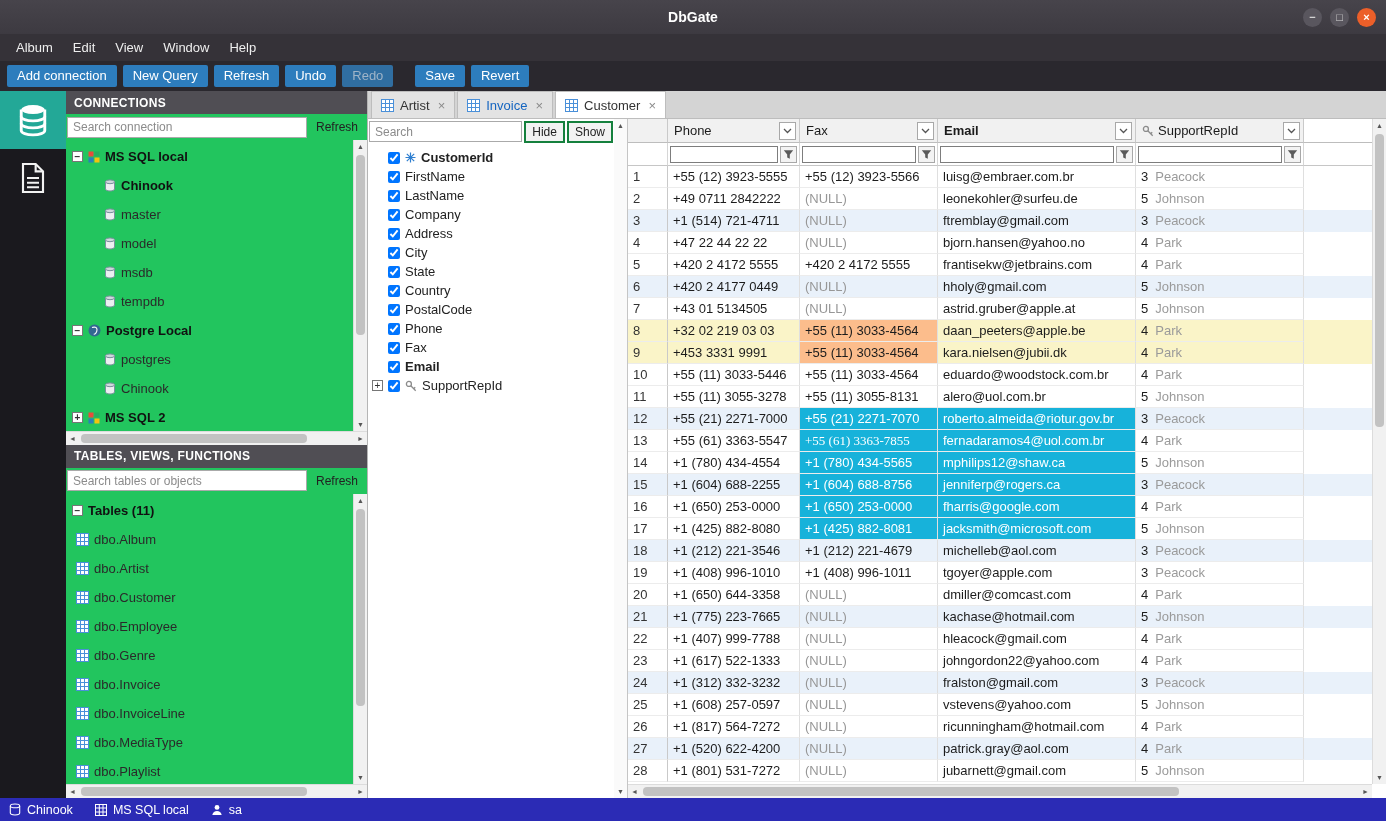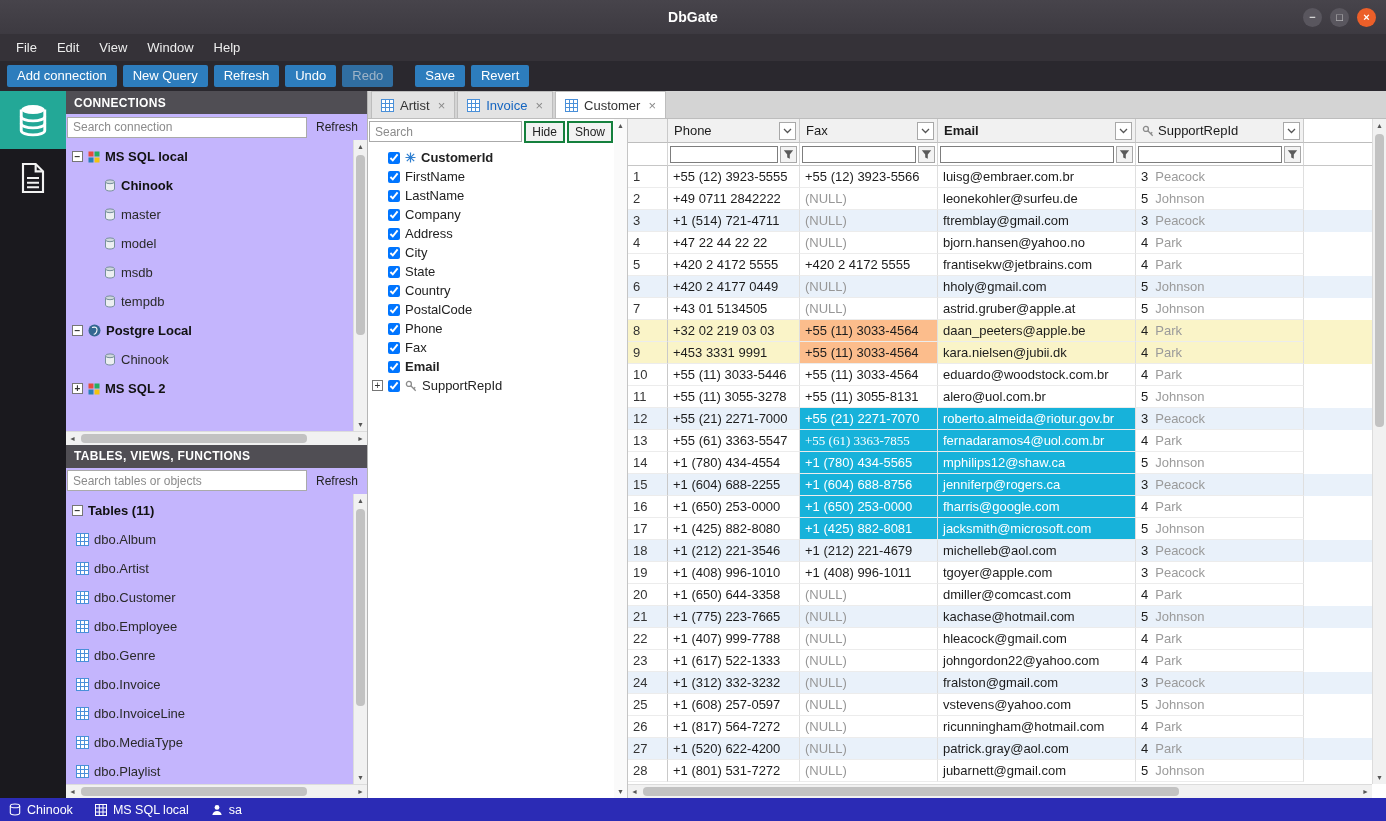--- a/index.html
+++ b/index.html
@@ -19,21 +19,21 @@
   .tb-btn.disabled{background:#306ea1;color:#9fb4c8;}
   .tb-btn.gap{margin-left:16px;}
 
   
   .main{flex:1;display:flex;min-height:0;}
   .rail{width:66px;background:#1a191e;flex:none;display:flex;flex-direction:column;}
   .rail-item{width:66px;height:58px;display:flex;align-items:center;justify-content:center;cursor:pointer;}
   .rail-item.active{background:#23a897;}
 
   
-  .left-panel{width:302px;flex:none;background:#c4b5fd;border-right:1px solid #b5b5b5;display:flex;flex-direction:column;min-height:0;}
+  .left-panel{width:302px;flex:none;background:#22c55e;border-right:1px solid #b5b5b5;display:flex;flex-direction:column;min-height:0;}
   .panel-header{height:23px;flex:none;background:#504e54;color:#fff;font-size:12px;font-weight:bold;display:flex;align-items:center;padding:0 8px;letter-spacing:.3px;}
   .search-row{height:26px;flex:none;display:flex;align-items:center;padding:2px 2px 2px 1px;gap:2px;}
   .search-input{flex:1;min-width:0;height:21px;border:1px solid #aaa;font-size:12px;padding:0 5px;font-family:"Liberation Sans",sans-serif;color:#222;}
   .search-input::placeholder{color:#8b8b8b;}
   .refresh-btn{font-size:12px;color:#222;padding:3px 7px;cursor:pointer;flex:none;}
   .tree-wrap{flex:1;min-height:0;position:relative;overflow:hidden;}
   .tree{position:absolute;left:0;top:2px;right:14px;bottom:0;overflow:hidden;}
   .tree-item{height:29px;display:flex;align-items:center;gap:5px;font-size:13px;color:#2a2a2a;cursor:pointer;white-space:nowrap;}
   .tree-item.bold{font-weight:bold;color:#111;}
   .exp{width:11px;height:11px;flex:none;border:1px solid #767676;background:#fff;font-size:10px;line-height:9px;text-align:center;color:#333;cursor:pointer;}
@@ -107,21 +107,21 @@
   <div class="titlebar">
     <span class="title">DbGate</span>
     <span class="win-controls">
       <span class="win-btn">−</span>
       <span class="win-btn">□</span>
       <span class="win-btn close">×</span>
     </span>
   </div>
 
   <div class="menubar">
-      <span class="menu-item">File</span>
+      <span class="menu-item">Album</span>
       <span class="menu-item">Edit</span>
       <span class="menu-item">View</span>
       <span class="menu-item">Window</span>
       <span class="menu-item">Help</span>
     </div>
   <div class="toolbar">
       <div class="tb-btn">Add connection</div>
       <div class="tb-btn">New Query</div>
       <div class="tb-btn">Refresh</div>
       <div class="tb-btn">Undo</div>
@@ -227,20 +227,30 @@
             </div>
             <div class="tree-item bold" style="padding-left: 6px;">
               <span class="exp">−</span>
               <span class="icon">
                 <svg width="13" height="13" viewBox="0 0 13 13">
                   <circle cx="6.5" cy="6.5" r="6" fill="#336791"></circle>
                   <path d="M4 3.6c2.4-1.1 5-.3 5 1.9 0 2.6-1.6 4.8-3.3 4.8" fill="none" stroke="#fff" stroke-width="1.1"></path>
                 </svg>
               </span>
               <span class="tree-label">Postgre Local</span>
+            </div>
+            <div class="tree-item" style="padding-left: 22px;">
+              <span class="exp-spacer"></span>
+              <span class="icon">
+                <svg width="12" height="13" viewBox="0 0 12 13">
+                  <path d="M1.5 2.8v7.2c0 1.1 2 2 4.5 2s4.5-.9 4.5-2V2.8" fill="#eceff1" stroke="#78909c" stroke-width="1"></path>
+                  <ellipse cx="6" cy="2.8" rx="4.5" ry="1.9" fill="#cfd8dc" stroke="#78909c" stroke-width="1"></ellipse>
+                </svg>
+              </span>
+              <span class="tree-label">postgres</span>
             </div>
             <div class="tree-item" style="padding-left: 22px;">
               <span class="exp-spacer"></span>
               <span class="icon">
                 <svg width="12" height="13" viewBox="0 0 12 13">
                   <path d="M1.5 2.8v7.2c0 1.1 2 2 4.5 2s4.5-.9 4.5-2V2.8" fill="#eceff1" stroke="#78909c" stroke-width="1"></path>
                   <ellipse cx="6" cy="2.8" rx="4.5" ry="1.9" fill="#cfd8dc" stroke="#78909c" stroke-width="1"></ellipse>
                 </svg>
               </span>
               <span class="tree-label">Chinook</span>

